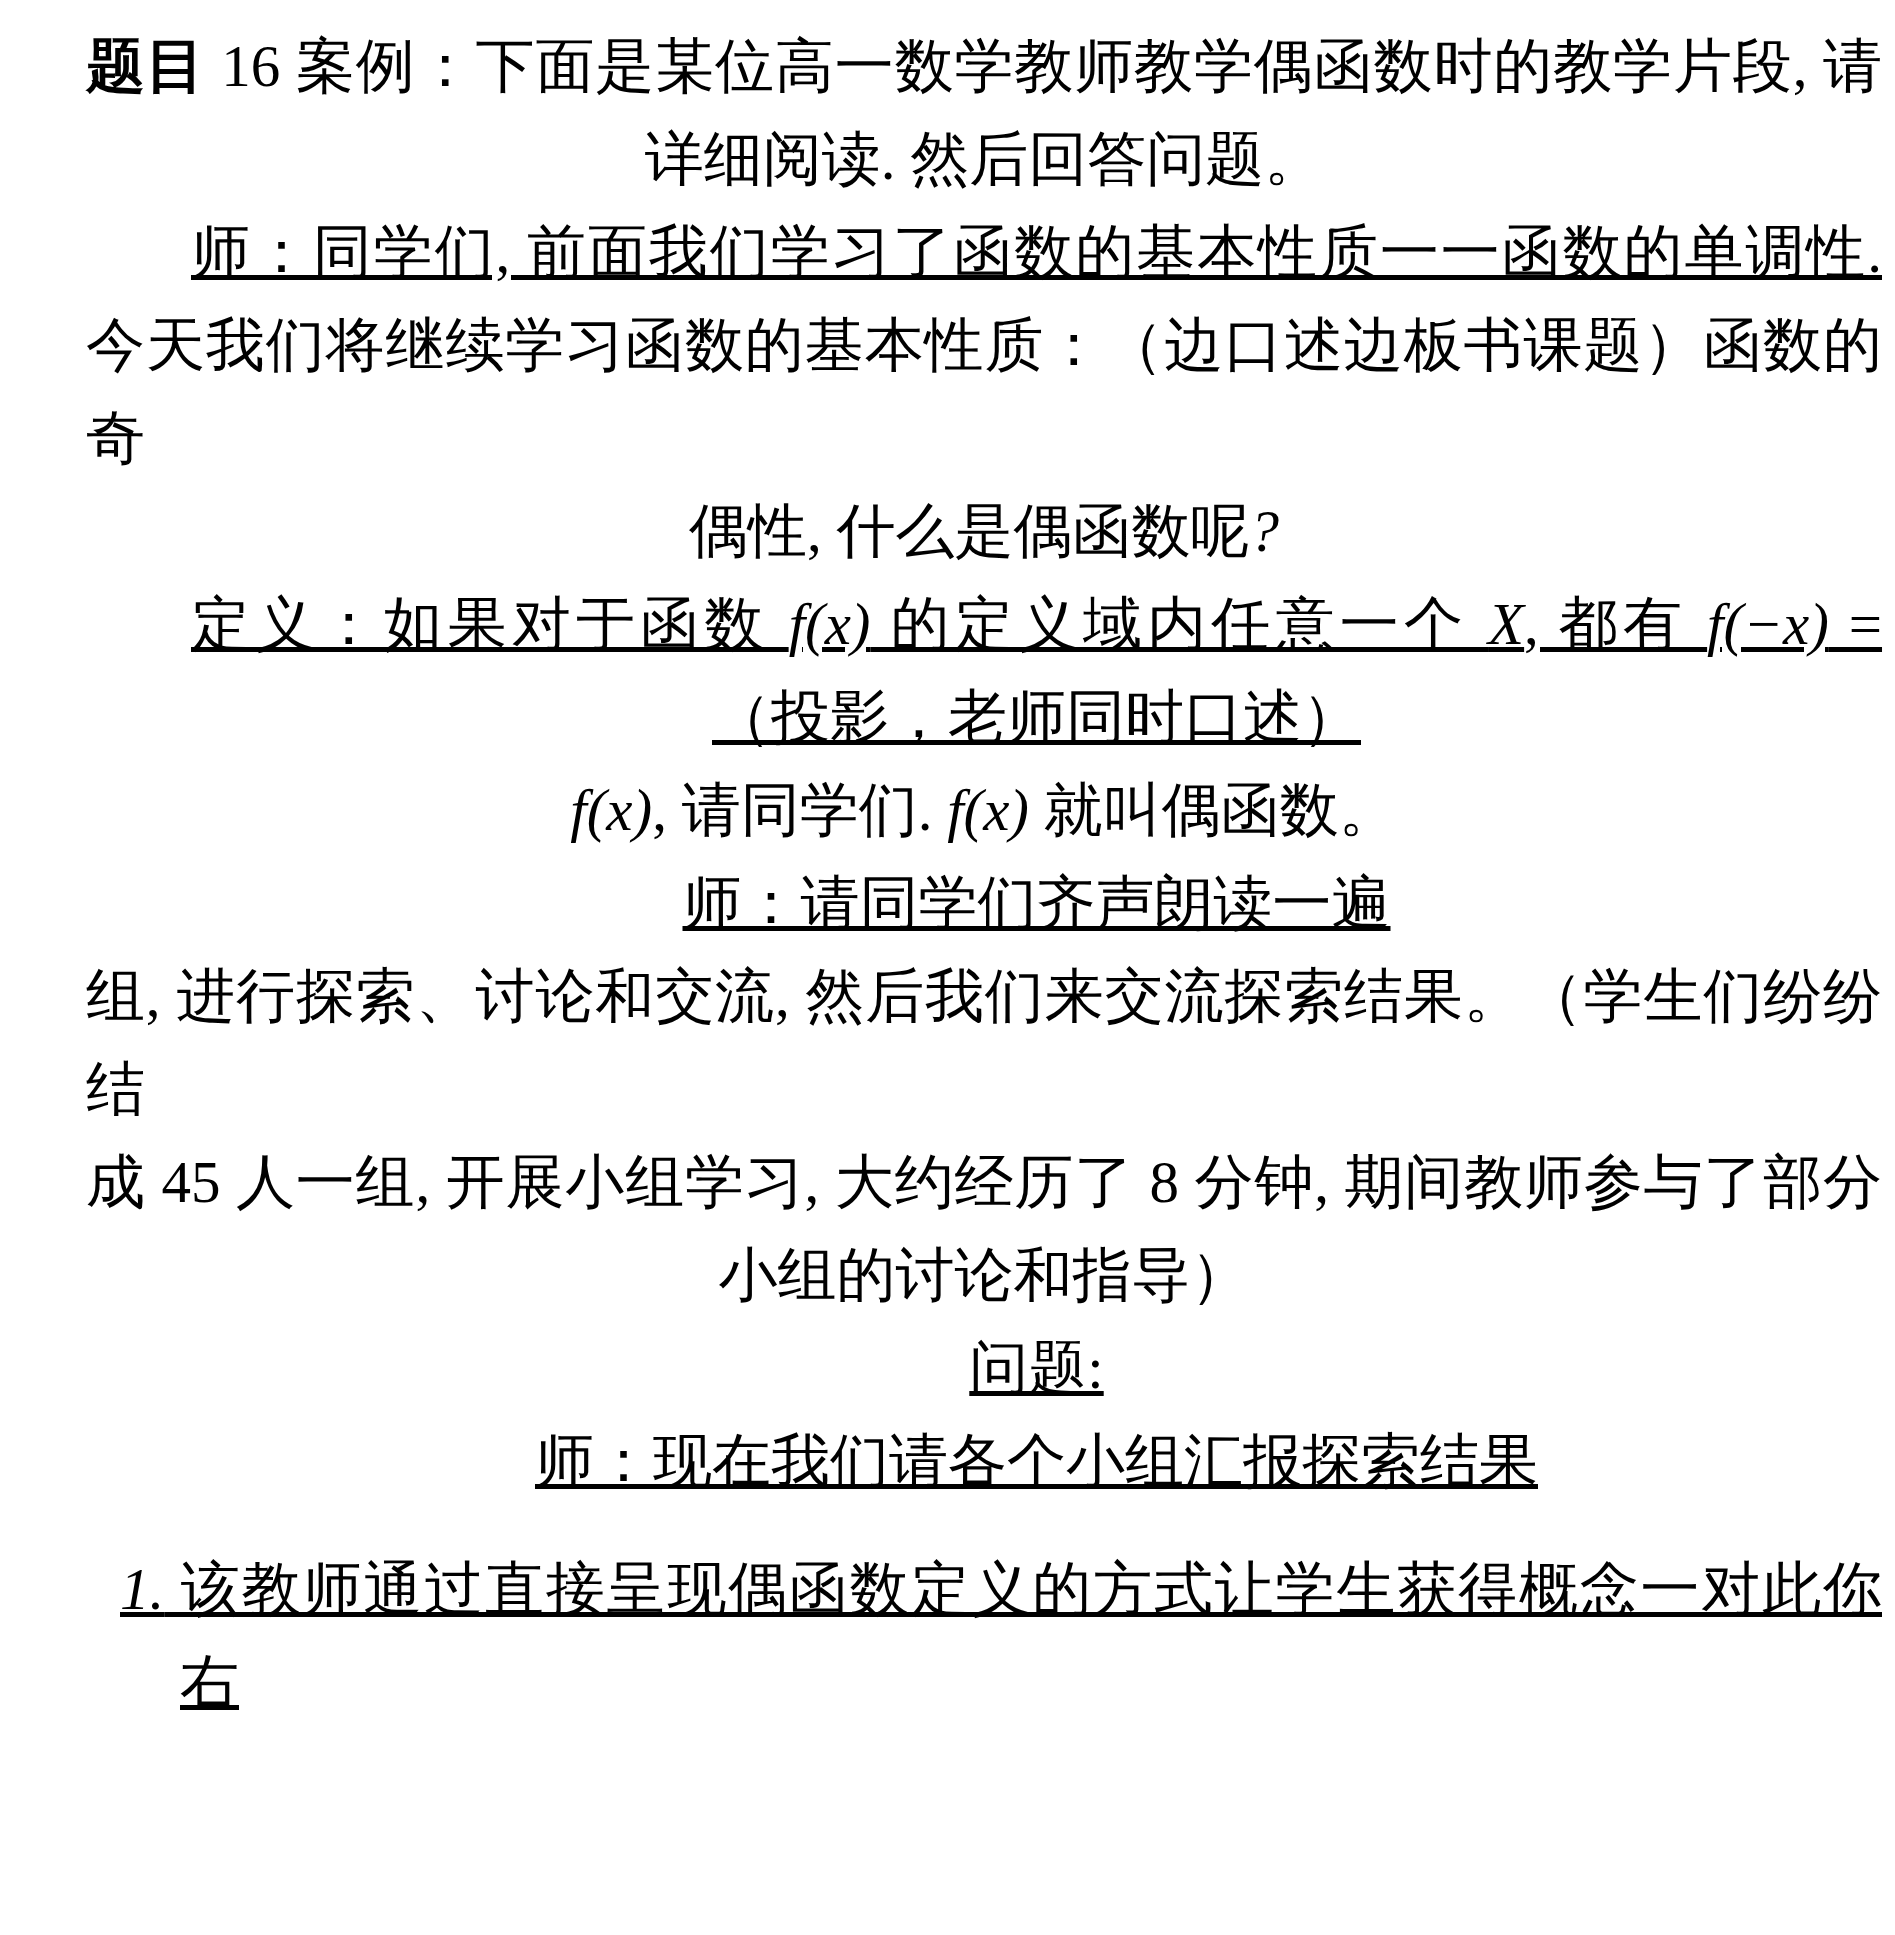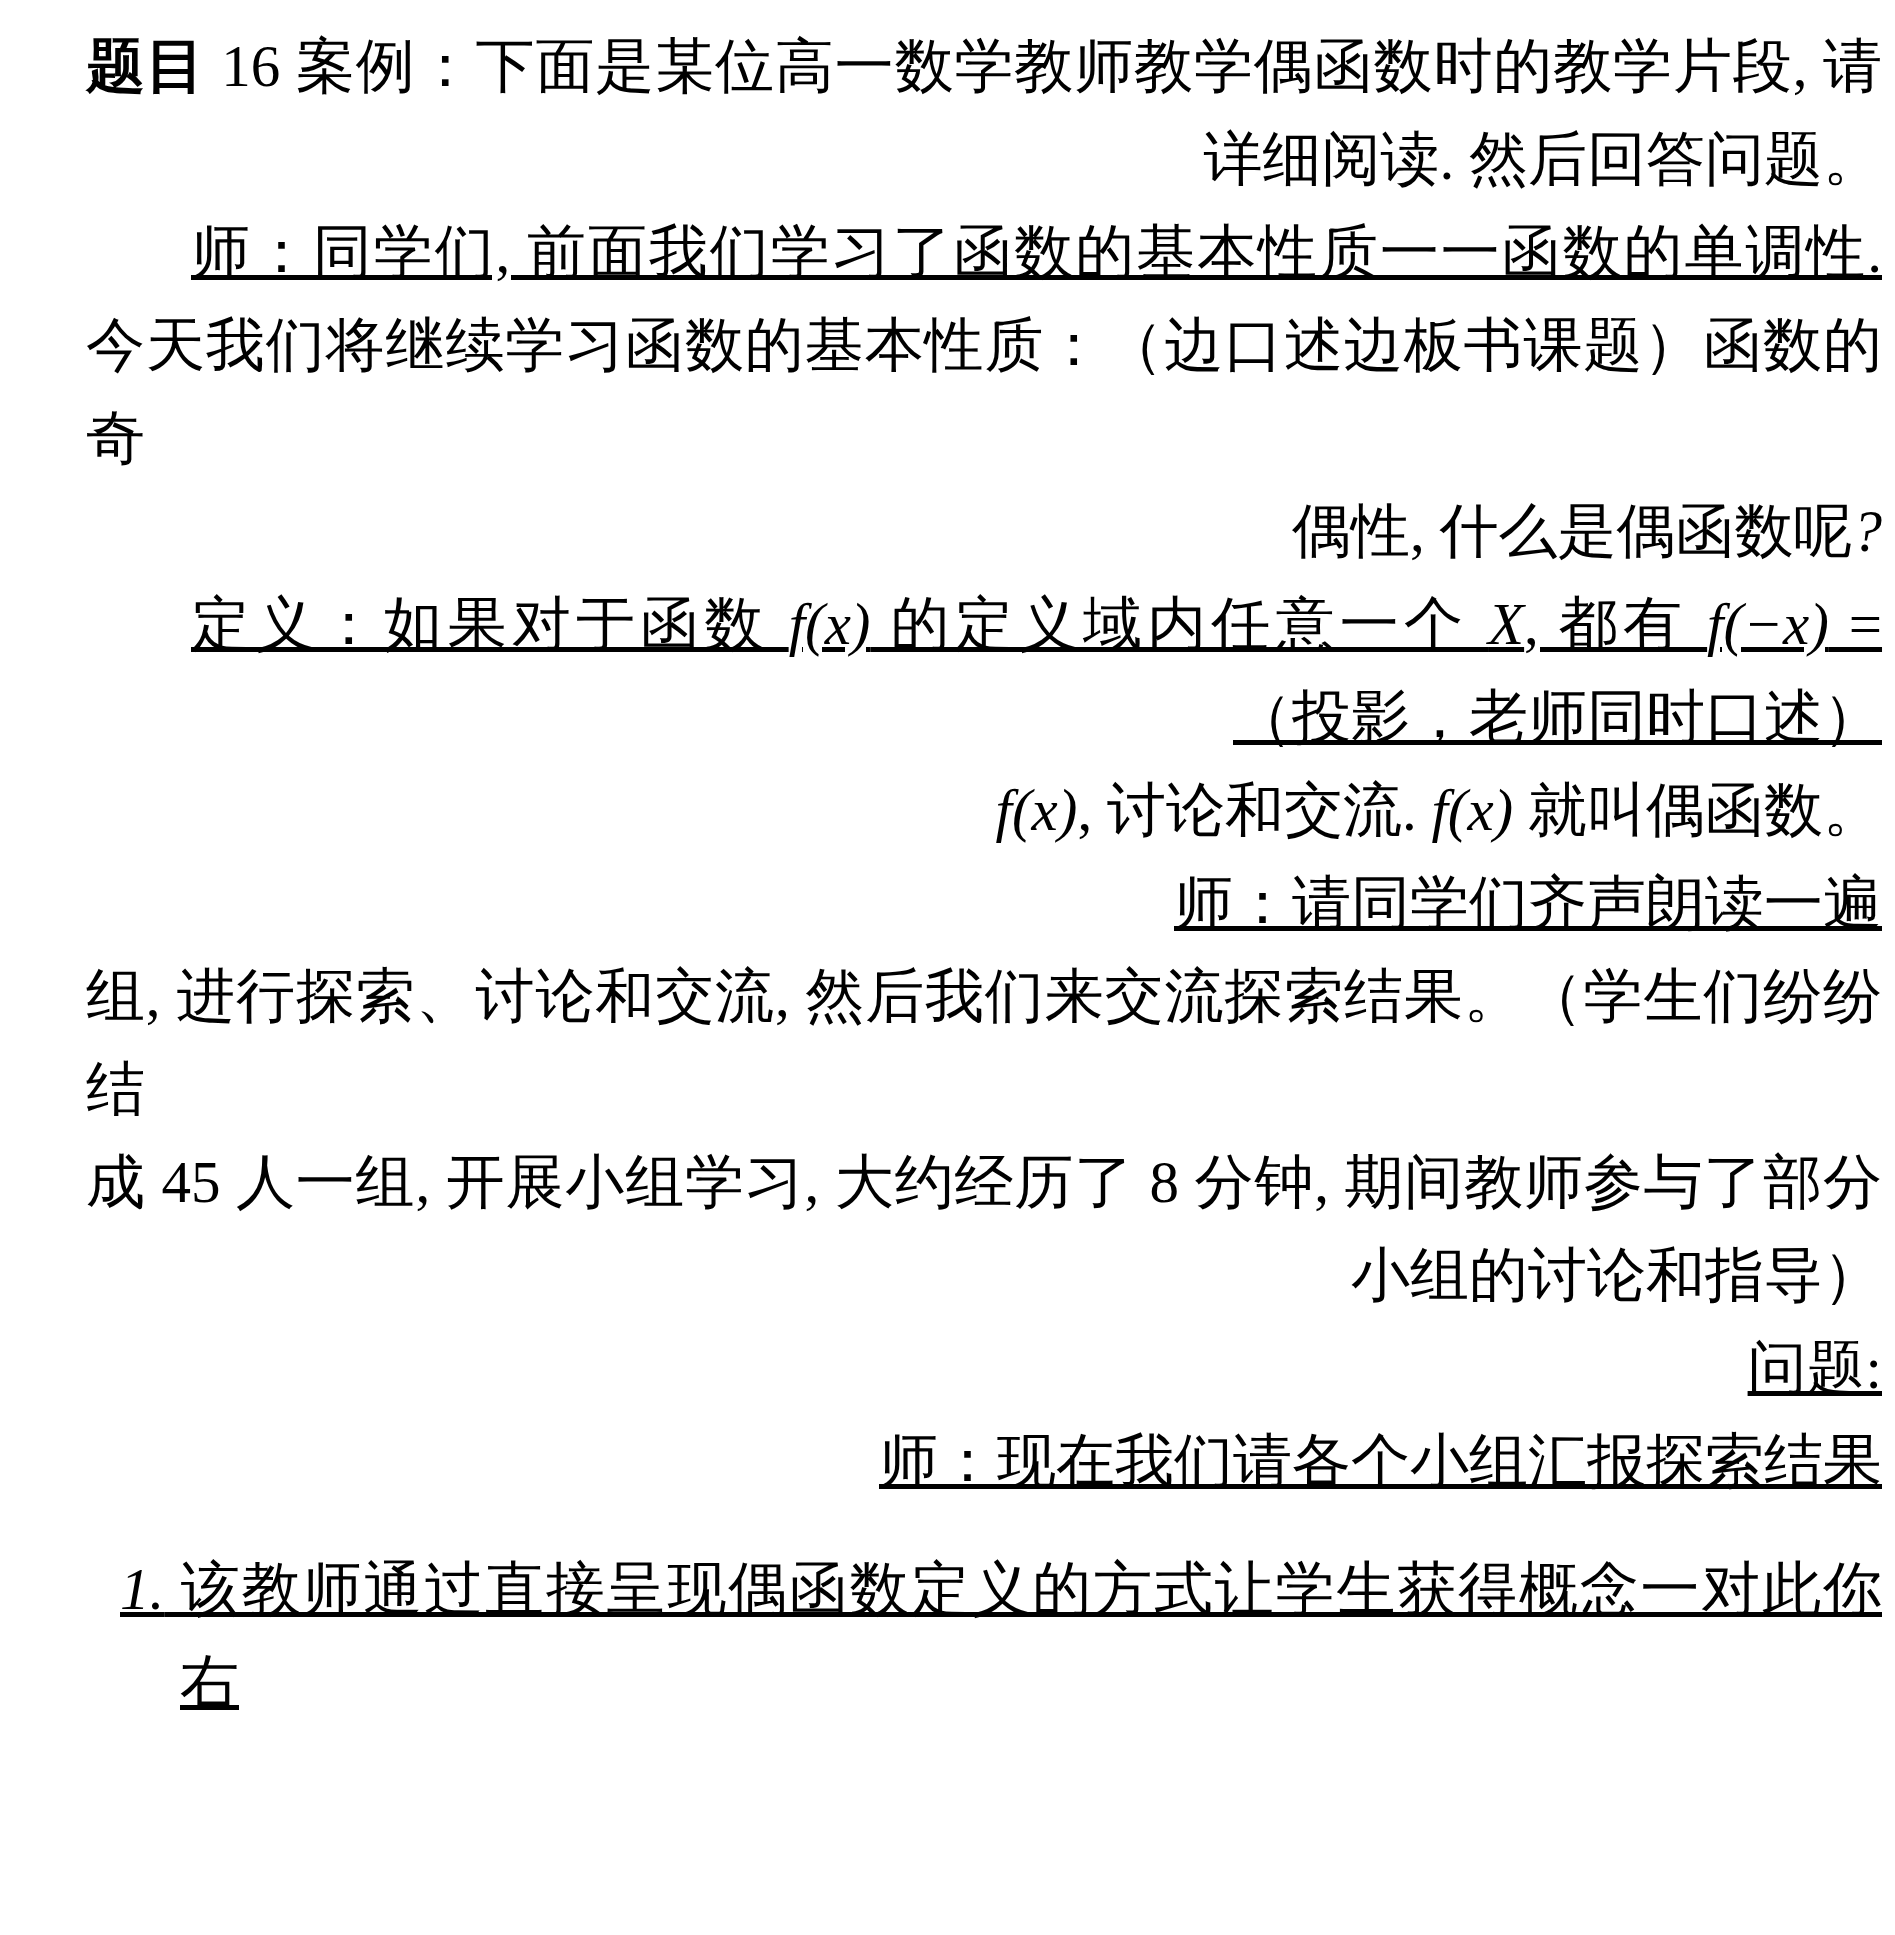--- a/index.html
+++ b/index.html
@@ -19,21 +19,21 @@
   .doc {
     position: absolute;
     left: 50px;
     top: 20px;
     width: 1796px;
     margin-left: 36px;
   }
   .row {
     font-size: 59px;
     line-height: 93px;
-    text-align: right;
+    text-align: center;
     word-break: normal;
   }
   .row.full {
     text-align: justify;
     text-align-last: justify;
     text-justify: inter-character;
   }
   .indent { text-indent: 105px; text-decoration: underline; }
   .li-first {
     padding-left: 94px;
@@ -52,21 +52,21 @@
 
 <div class="page">
   <div class="doc">
       <div class="row full"><span class="seg-b">题目</span><span> 16 案例：下面是某位高一数学教师教学偶函数时的教学片段, 请</span></div>
       <div class="row"><span>详细阅读. 然后回答问题。</span></div>
       <div class="row indent full"><span>师：同学们, 前面我们学习了函数的基本性质一一函数的单调性.</span></div>
       <div class="row full"><span>今天我们将继续学习函数的基本性质：（边口述边板书课题）函数的奇</span></div>
       <div class="row"><span>偶性, 什么是偶函数呢</span><span class="seg-i">?</span></div>
       <div class="row indent full"><span>定义：如果对于函数 </span><span class="seg-i">f(x)</span><span> 的定义域内任意一个 </span><span class="seg-i">X</span><span>, 都有 </span><span class="seg-i">f(−x)</span><span> =</span></div>
       <div class="row indent"><span>（投影，老师同时口述）</span></div>
-      <div class="row"><span class="seg-i">f(x)</span><span>, 讨论和交流. </span><span class="seg-i">f(x)</span><span> 就叫偶函数。</span></div>
+      <div class="row"><span class="seg-i">f(x)</span><span>, 请同学们. </span><span class="seg-i">f(x)</span><span> 就叫偶函数。</span></div>
       <div class="row indent"><span>师：请同学们齐声朗读一遍</span></div>
       <div class="row full"><span>组, 进行探索、讨论和交流, 然后我们来交流探索结果。（学生们纷纷结</span></div>
       <div class="row full"><span>成 45 人一组, 开展小组学习, 大约经历了 8 分钟, 期间教师参与了部分</span></div>
       <div class="row"><span>小组的讨论和指导）</span></div>
       <div class="row indent"><span>问题:</span></div>
       <div class="row indent"><span>师：现在我们请各个小组汇报探索结果</span></div>
       <div class="row li-first full gap-list"><span class="seg-i">1.</span><span> 该教师通过直接呈现偶函数定义的方式让学生获得概念一对此你右</span></div>
       <div class="row li-cont"></div>
     </div>
 

